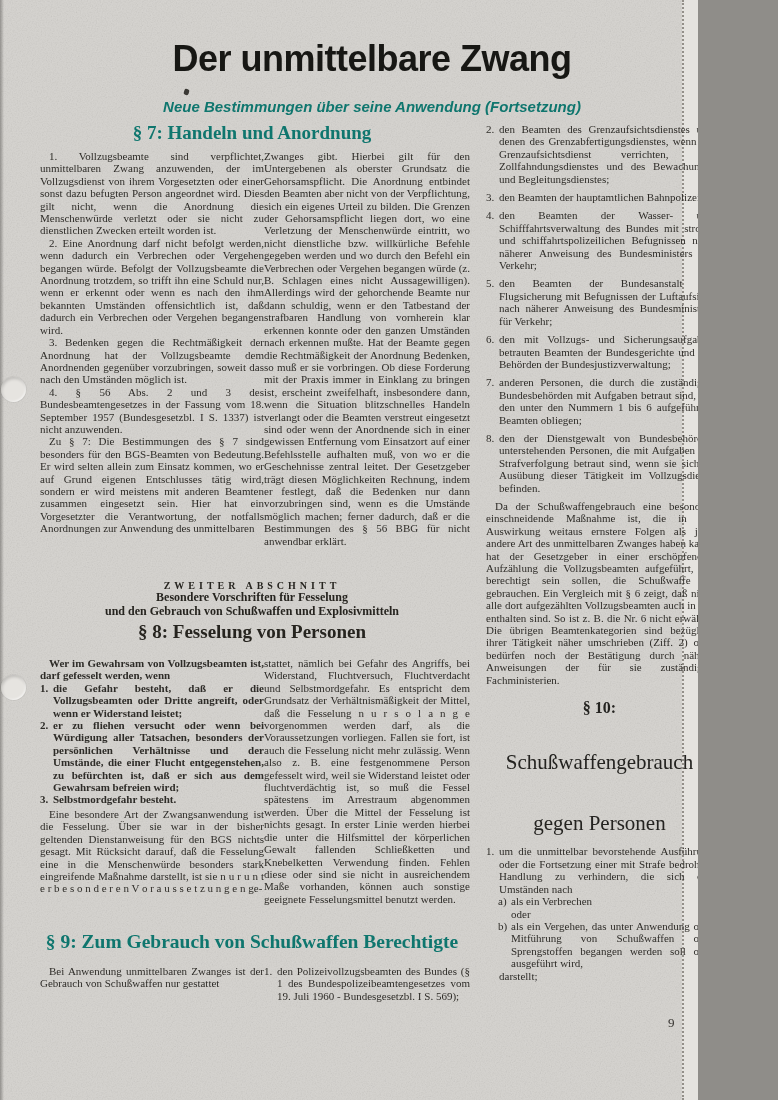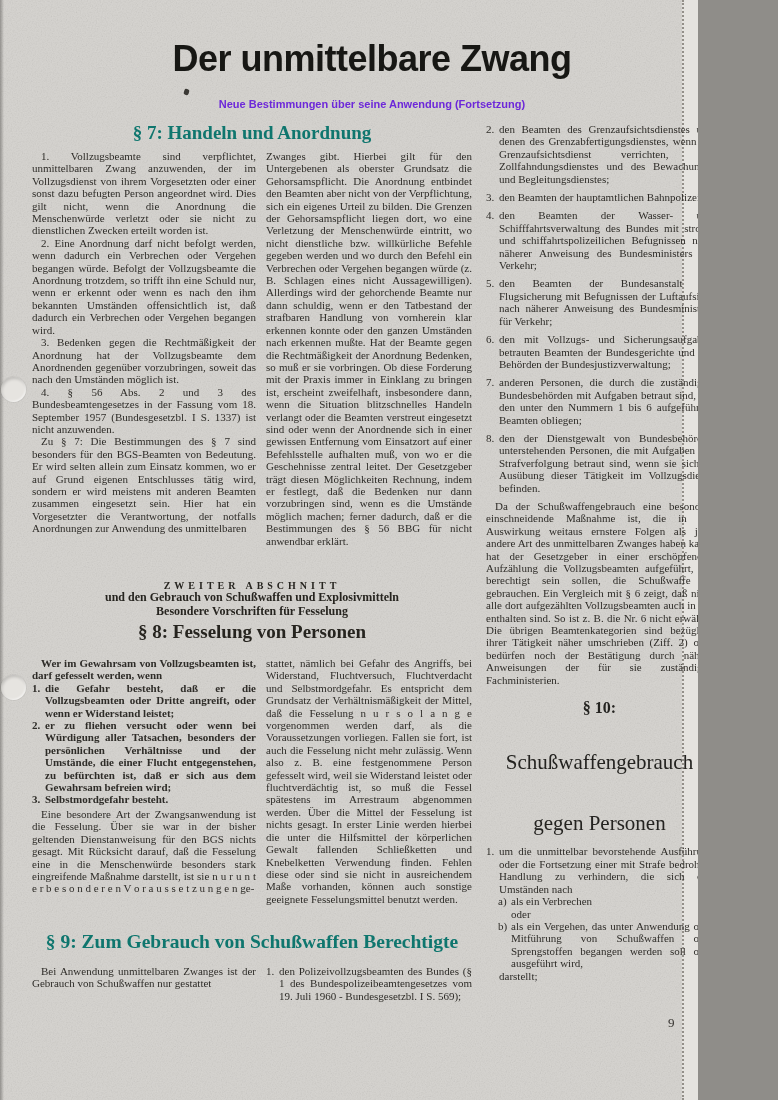--- a/index.html
+++ b/index.html
@@ -23,28 +23,28 @@
   .title {
     position:absolute; left:32px; top:38px; width:680px; text-align:center;
     font-family:"Liberation Sans", sans-serif; font-weight:bold;
     font-size:36px; letter-spacing:-0.5px; color:#171714;
   }
   .title-mark { position:absolute; left:184px; top:89px; width:5px; height:6px;
     background:#3b3935; border-radius:2px; transform:rotate(18deg); }
   .subtitle {
     position:absolute; left:32px; top:98px; width:680px; text-align:center;
     font-family:"Liberation Sans", sans-serif; font-weight:bold;
-    font-size:11px; color:#6d28d9;
+    font-size:15px; color:#0f766e;font-style:italic;
   }
 
   .h-serif { position:absolute; margin:0; text-align:center; font-weight:bold; color:#0f766e; }
   .h7 { left:32px; top:122px; width:440px; font-size:19px; }
   .h9 { left:28px; top:931px; width:448px; font-size:19.5px; }
 
-  .cols { position:absolute; left:32px; width:440px; display:flex; gap:10px; }
+  .cols { position:absolute; left:40px; width:440px; display:flex; }
   .s7cols { top:150px; } .s8cols { top:657px; } .s9cols { top:965px; }
   .c1 { width:224px; } .c2 { width:206px; }
 
   .cols, .col3 { font-size:11px; line-height:12.4px; text-align:justify; }
   .cols p, .col3 p { margin:0; }
   p.indent { text-indent:9px; }
   p.cont { text-indent:0; }
   p.hang { padding-left:13px; }
   p.hang2 { padding-left:25px; }
   .num { display:inline-block; width:13px; margin-left:-13px; }
@@ -99,22 +99,22 @@
       <p class="indent">4. § 56 Abs. 2 und 3 des Bundesbeamtengesetzes in der Fassung vom 18. September 1957 (Bundesgesetzbl. I S. 1337) ist nicht anzuwenden.</p>
       <p class="indent">Zu § 7: Die Bestimmungen des § 7 sind besonders für den BGS-Beamten von Bedeutung. Er wird selten allein zum Einsatz kommen, wo er auf Grund eigenen Entschlusses tätig wird, sondern er wird meistens mit anderen Beamten zusammen eingesetzt sein. Hier hat ein Vorgesetzter die Verantwortung, der notfalls Anordnungen zur Anwendung des unmittelbaren</p>
     </div>
     <div class="c2">
       <p class="cont">Zwanges gibt. Hierbei gilt für den Untergebenen als oberster Grundsatz die Gehorsamspflicht. Die Anordnung entbindet den Beamten aber nicht von der Verpflichtung, sich ein eigenes Urteil zu bilden. Die Grenzen der Gehorsamspflicht liegen dort, wo eine Verletzung der Menschenwürde eintritt, wo nicht dienstliche bzw. willkürliche Befehle gegeben werden und wo durch den Befehl ein Verbrechen oder Vergehen begangen würde (z. B. Schlagen eines nicht Aussagewilligen). Allerdings wird der gehorchende Beamte nur dann schuldig, wenn er den Tatbestand der strafbaren Handlung von vornherein klar erkennen konnte oder den ganzen Umständen nach erkennen mußte. Hat der Beamte gegen die Rechtmäßigkeit der Anordnung Bedenken, so muß er sie vorbringen. Ob diese Forderung mit der Praxis immer in Einklang zu bringen ist, erscheint zweifelhaft, insbesondere dann, wenn die Situation blitzschnelles Handeln verlangt oder die Beamten verstreut eingesetzt sind oder wenn der Anordnende sich in einer gewissen Entfernung vom Einsatzort auf einer Befehlsstelle aufhalten muß, von wo er die Geschehnisse zentral leitet. Der Gesetzgeber trägt diesen Möglichkeiten Rechnung, indem er festlegt, daß die Bedenken nur dann vorzubringen sind, wenn es die Umstände möglich machen; ferner dadurch, daß er die Bestimmungen des § 56 BBG für nicht anwendbar erklärt.</p>
     </div>
   </div>
 
   <div class="abschnitt">
     <div class="ab-title">ZWEITER ABSCHNITT</div>
+    <div class="ab-sub">Besondere Vorschriften für Fesselung</div>
     <div class="ab-sub">und den Gebrauch von Schußwaffen und Explosivmitteln</div>
-    <div class="ab-sub">Besondere Vorschriften für Fesselung</div>
     <div class="h8">§ 8: Fesselung von Personen</div>
   </div>
 
   <div class="cols s8cols">
     <div class="c1">
       <p class="indent bold">Wer im Gewahrsam von Vollzugsbeamten ist, darf gefesselt werden, wenn</p>
       <p class="hang bold"><span class="num">1.</span><span>die Gefahr besteht, daß er die Vollzugsbeamten oder Dritte angreift, oder wenn er Widerstand leistet;</span></p>
       <p class="hang bold"><span class="num">2.</span><span>er zu fliehen versucht oder wenn bei Würdigung aller Tatsachen, besonders der persönlichen Verhältnisse und der Umstände, die einer Flucht entgegenstehen, zu befürchten ist, daß er sich aus dem Gewahrsam befreien wird;</span></p>
       <p class="hang bold"><span class="num">3.</span><span>Selbstmordgefahr besteht.</span></p>
       <p class="indent mt2">Eine besondere Art der Zwangsanwendung ist die Fesselung. Über sie war in der bisher geltenden Dienstanweisung für den BGS nichts gesagt. Mit Rücksicht darauf, daß die Fesselung eine in die Menschenwürde besonders stark eingreifende Maßnahme darstellt, ist sie n u r  u n t e r  b e s o n d e r e n  V o r a u s s e t z u n g e n  ge-</p>

